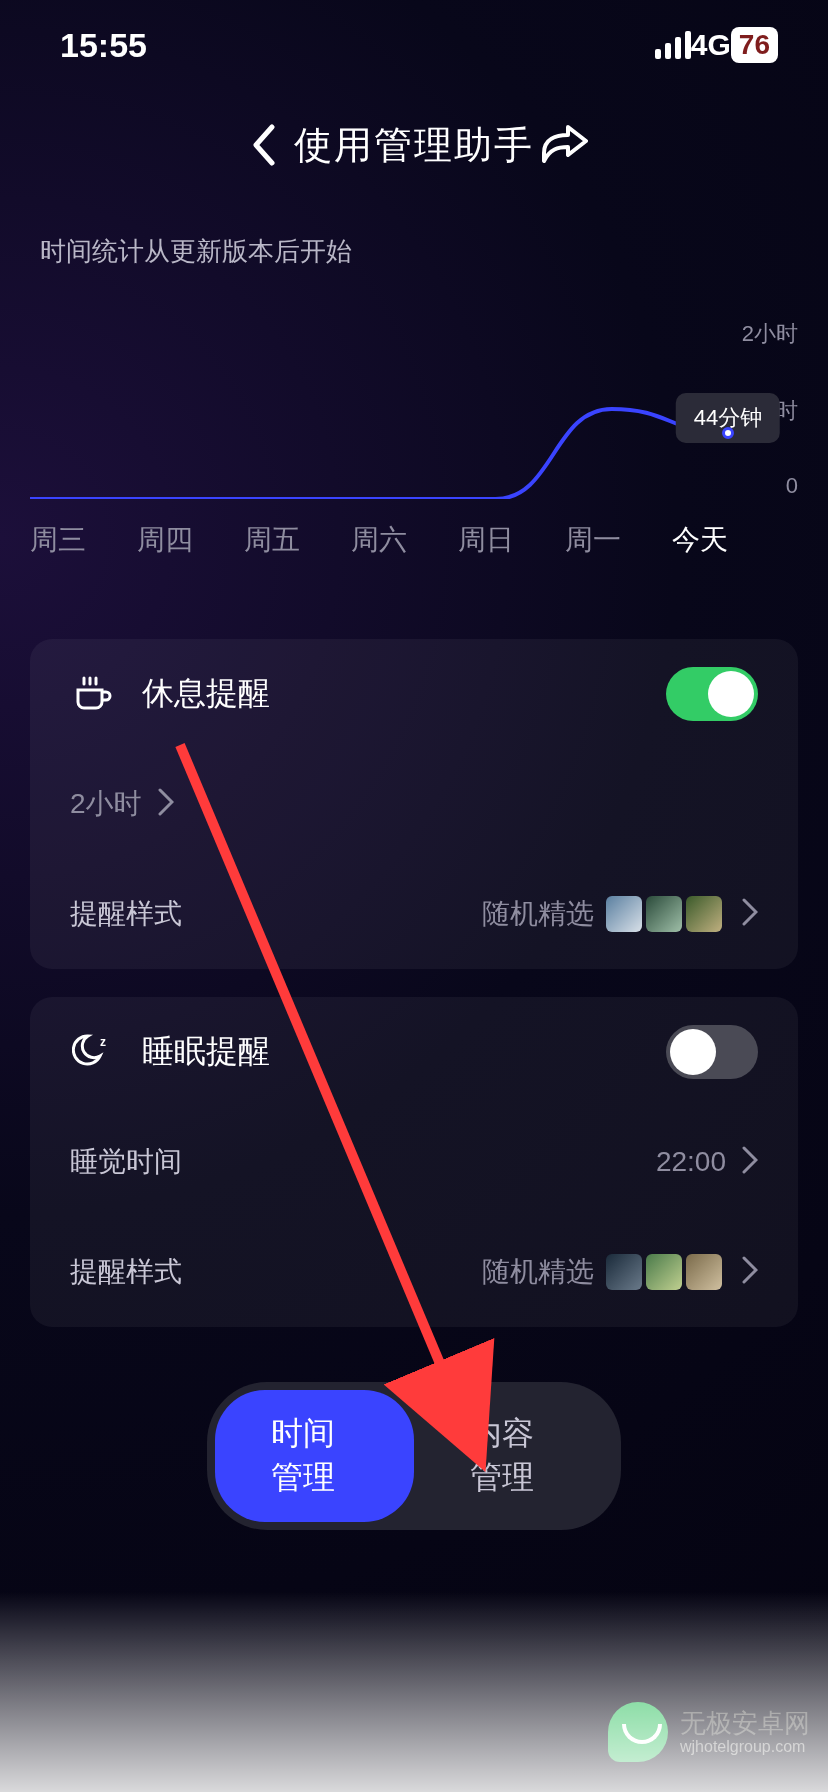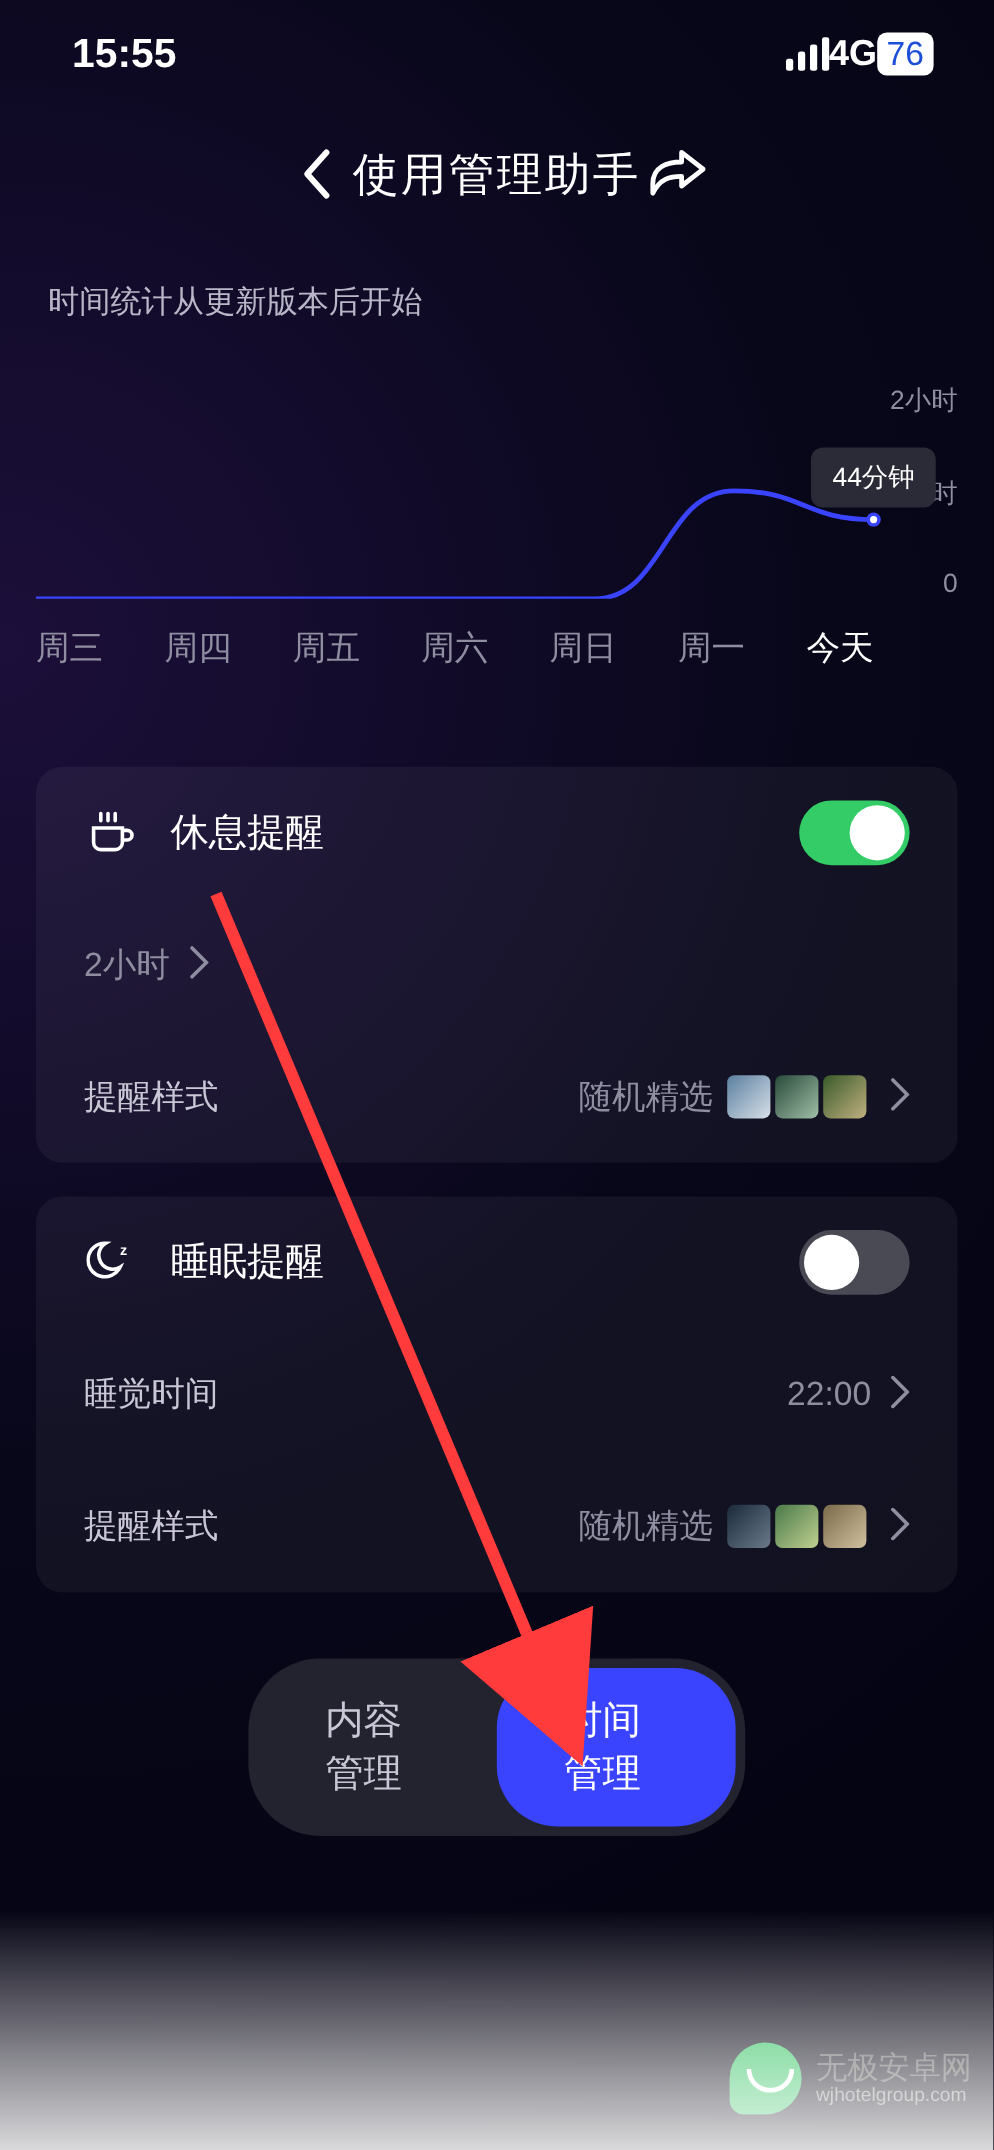--- a/index.html
+++ b/index.html
@@ -6,39 +6,39 @@
   html, body { width: 828px; height: 1792px; background: #060511; font-family: -apple-system, "PingFang SC", sans-serif; color: #fff; overflow: hidden; position: relative; }
   body { background: radial-gradient(circle at 0% 30%, #1c0f3a 0%, #08071a 45%, #040310 100%); }
 
   
   .status-bar { height: 90px; display: flex; align-items: center; justify-content: space-between; padding: 0 50px 0 60px; font-size: 34px; font-weight: 600; }
   .status-right { display: flex; align-items: center; gap: 0; }
   .signal-bars { display: flex; align-items: flex-end; gap: 4px; }
   .signal-bars span { width: 6px; background: #fff; border-radius: 2px; }
   .signal-bars span:nth-child(1){height:10px;} .signal-bars span:nth-child(2){height:16px;} .signal-bars span:nth-child(3){height:22px;} .signal-bars span:nth-child(4){height:28px;}
   .net-label { font-size: 30px; font-weight: 600; }
-  .battery-badge { background: #fff; color: #1d4ed8; border-radius: 8px; padding: 2px 8px; font-size: 28px; font-weight: 400; }
+  .battery-badge { background: #fff; color: #7f1d1d; border-radius: 8px; padding: 2px 8px; font-size: 28px; font-weight: 700; }
 
   
   .nav { height: 110px; display: flex; align-items: center; justify-content: center; padding: 0 38px; }
   .nav-title { font-size: 38px; font-weight: 500; letter-spacing: 2px; }
   .nav-icon { width: 60px; height: 60px; display: flex; align-items: center; justify-content: center; }
 
   
   .summary { padding: 20px 40px 0; }
   .summary-title { font-size: 46px; font-weight: 600; }
   .summary-sub { font-size: 26px; color: #b9b7c7; margin-top: 14px; }
 
   
   .chart-wrap { position: relative; margin: 50px 30px 0 30px; height: 240px; }
   .chart-ylabels { position: absolute; right: 0; top: 0; height: 180px; display: flex; flex-direction: column; justify-content: space-between; font-size: 22px; color: #8f8da0; text-align: right; }
   .chart-area { position: absolute; left: 0; right: 70px; top: 0; height: 180px; }
   .chart-line { position: absolute; left: 0; top: 0; width: 100%; height: 100%; }
   .chart-dot { position: absolute; width: 12px; height: 12px; background: #fff; border: 3px solid #3a44ff; border-radius: 50%; transform: translate(-50%, -50%); }
-  .chart-tooltip { position: absolute; background: #2b2b38; color: #fff; font-size: 22px; padding: 10px 18px; border-radius: 10px; transform: translate(-50%, -120%); white-space: nowrap; }
+  .chart-tooltip { position: absolute; background: #2b2b38; color: #fff; font-size: 22px; padding: 10px 18px; border-radius: 10px; transform: translate(-50%, -120%); white-space: nowrap; margin-top: 20px; }
   .chart-xlabels { position: absolute; left: 0; right: 70px; bottom: 0; display: flex; justify-content: space-between; font-size: 28px; color: #8f8da0; }
   .chart-xlabels span.active { color: #fff; font-weight: 500; }
 
   
   .cards { padding: 80px 30px 0; display: flex; flex-direction: column; gap: 28px; }
   .card { background: rgba(255,255,255,0.05); border-radius: 22px; overflow: hidden; }
   .row { display: flex; align-items: center; padding: 0 40px; height: 110px; }
   .row.with-icon { gap: 28px; }
   .row .row-label { font-size: 32px; flex: 1; }
   .row .row-sub-label { font-size: 28px; color: #c9c7d6; flex: 1; }
@@ -200,22 +200,22 @@
         </div>
       <div class="chev"><svg width="16" height="28" viewBox="0 0 16 28">
             <path d="M2 2 L14 14 L2 26" stroke="#8f8da0" stroke-width="3" fill="none" stroke-linecap="round"></path>
           </svg></div>
     </div>
   </div>
 
 </div>
 
 <div class="bottom-tabs">
+  <div class="btab active">时间管理</div>
   <div class="btab">内容管理</div>
-  <div class="btab active">时间管理</div>
 </div>
 
 <svg class="anno-arrow" viewBox="0 0 828 1792">
   <defs>
     <marker id="ah" markerWidth="12" markerHeight="12" refX="8" refY="6" orient="auto">
       <path d="M0 0 L12 6 L0 12 Z" fill="#ff3b3b"></path>
     </marker>
   </defs>
   <line x1="180" y1="745" x2="470" y2="1435" stroke="#ff3b3b" stroke-width="10" marker-end="url(#ah)"></line>
 </svg>

